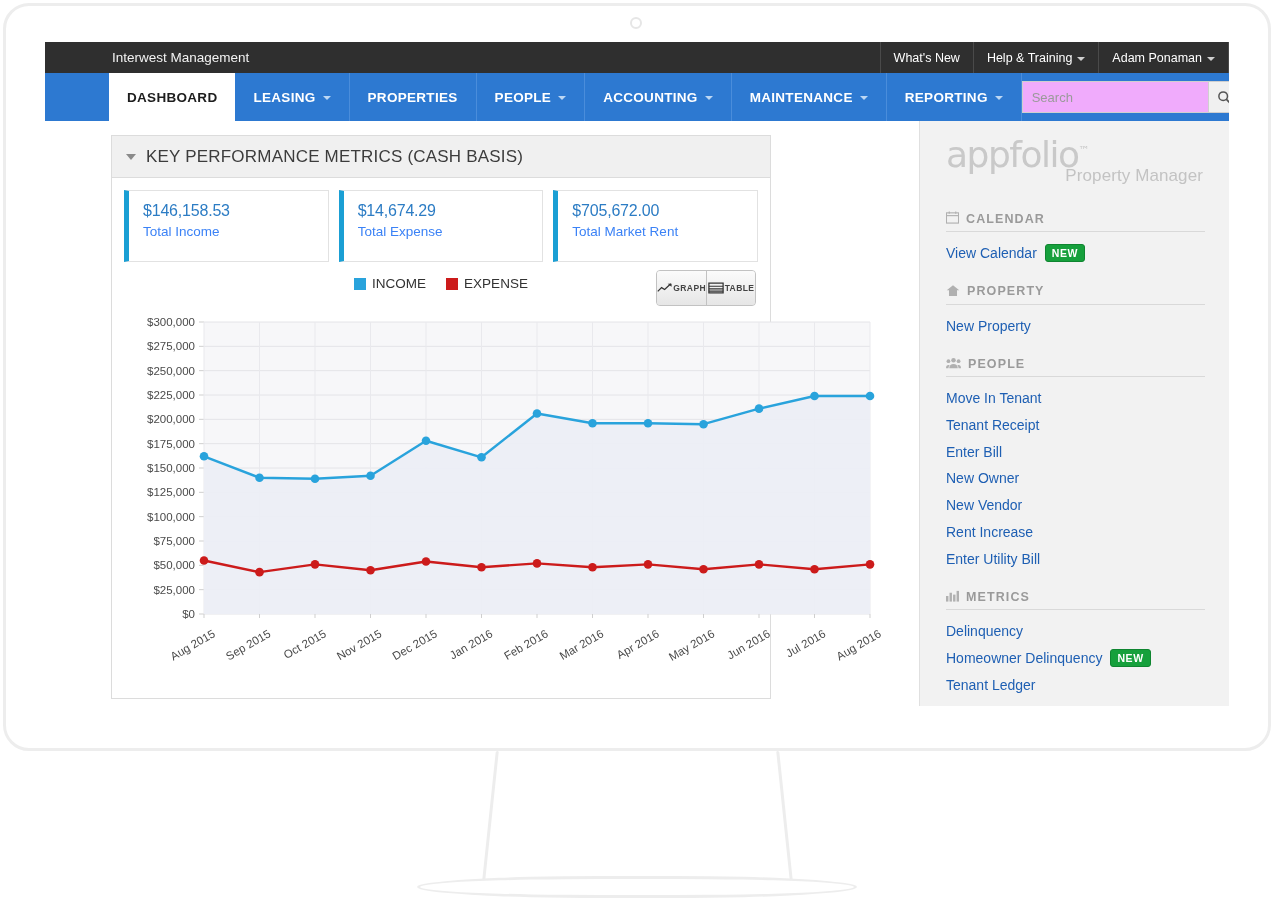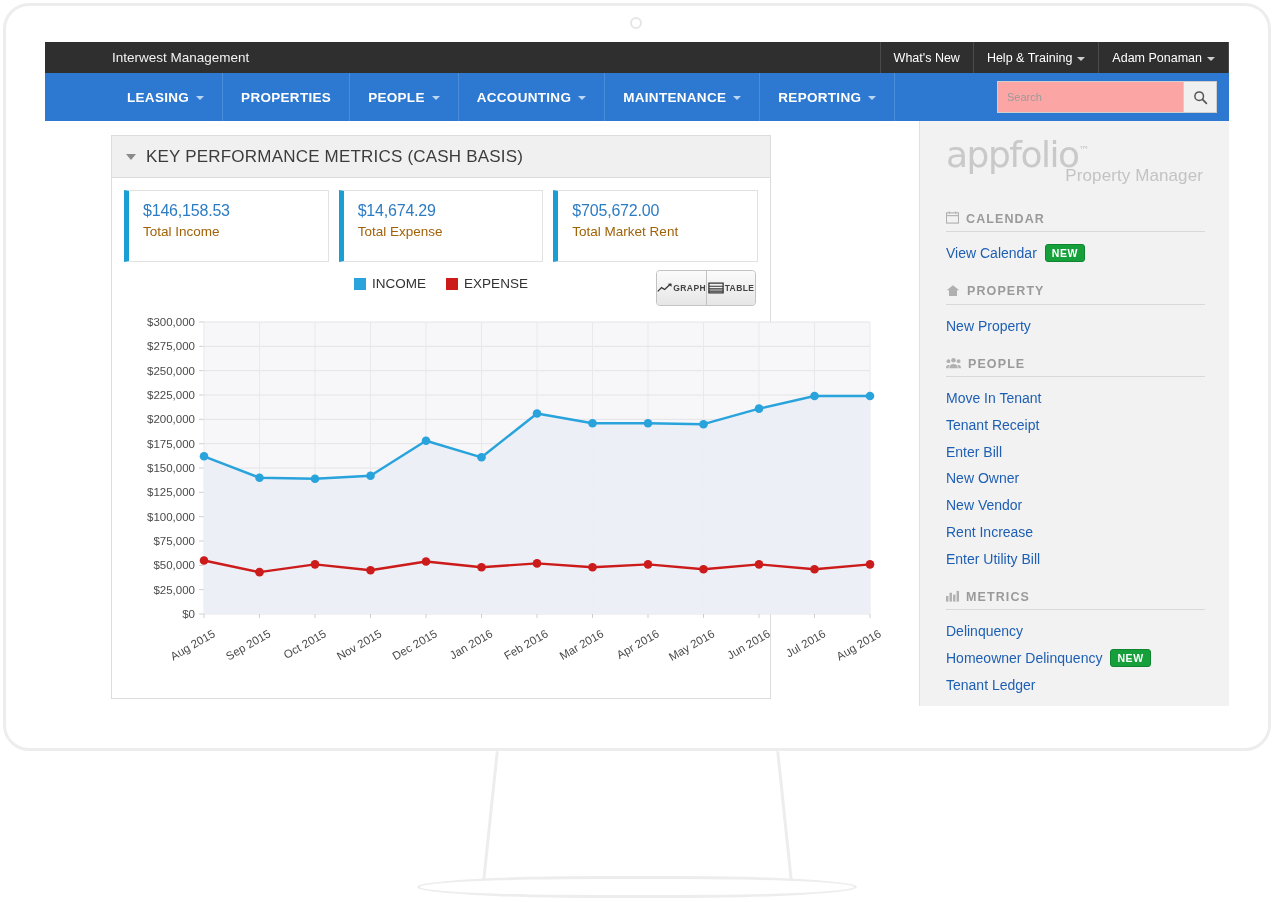--- a/index.html
+++ b/index.html
@@ -111,24 +111,24 @@
   #nav-spacer { flex: 1; }
   #search-wrap {
     display: flex; align-items: center;
     margin: 8px 12px 8px 0;
     height: 32px;
   }
   #search-input {
     width: 186px; height: 32px;
     border: 1px solid #cfcfcf; border-right: none;
     padding: 0 9px;
-    font-size: 11px; color: #333;
+    font-size: 13px; color: #333;
     font-family: "Liberation Sans", sans-serif;
     outline: none;
-    background: #fca5a5;
+    background: #f0abfc;
   }
   #search-input::placeholder { color: #9a9a9a; }
   #search-button {
     width: 34px; height: 32px;
     background: #f0f0f0;
     border: 1px solid #cfcfcf;
     display: flex; align-items: center; justify-content: center;
     cursor: pointer;
   }
 
@@ -177,21 +177,21 @@
     background: #fff;
     min-height: 72px;
   }
   .kpi-value {
     font-size: 16px; color: #2c7cc4;
     font-weight: normal;
     line-height: 1.2;
     letter-spacing: -.2px;
   }
   .kpi-label {
-    font-size: 13.5px; color: #a16207;
+    font-size: 13.5px; color: #3b82f6;
     margin-top: 4px;
   }
 
   
   #chart-top {
     position: relative;
     height: 40px;
     padding: 0 12px;
   }
   #legend {
@@ -310,20 +310,23 @@
       <span>Help &amp; Training</span>
       <span class="caret-down"></span>
     </div>
     <div class="util-item">
       <span>Adam Ponaman</span>
       <span class="caret-down"></span>
     </div>
   </div>
 
   <div id="main-nav">
+    <div class="nav-tab active">
+      <span>DASHBOARD</span>
+    </div>
     <div class="nav-tab">
       <span>LEASING</span>
       <span class="caret-down"></span>
     </div>
     <div class="nav-tab">
       <span>PROPERTIES</span>
     </div>
     <div class="nav-tab">
       <span>PEOPLE</span>
       <span class="caret-down"></span>

